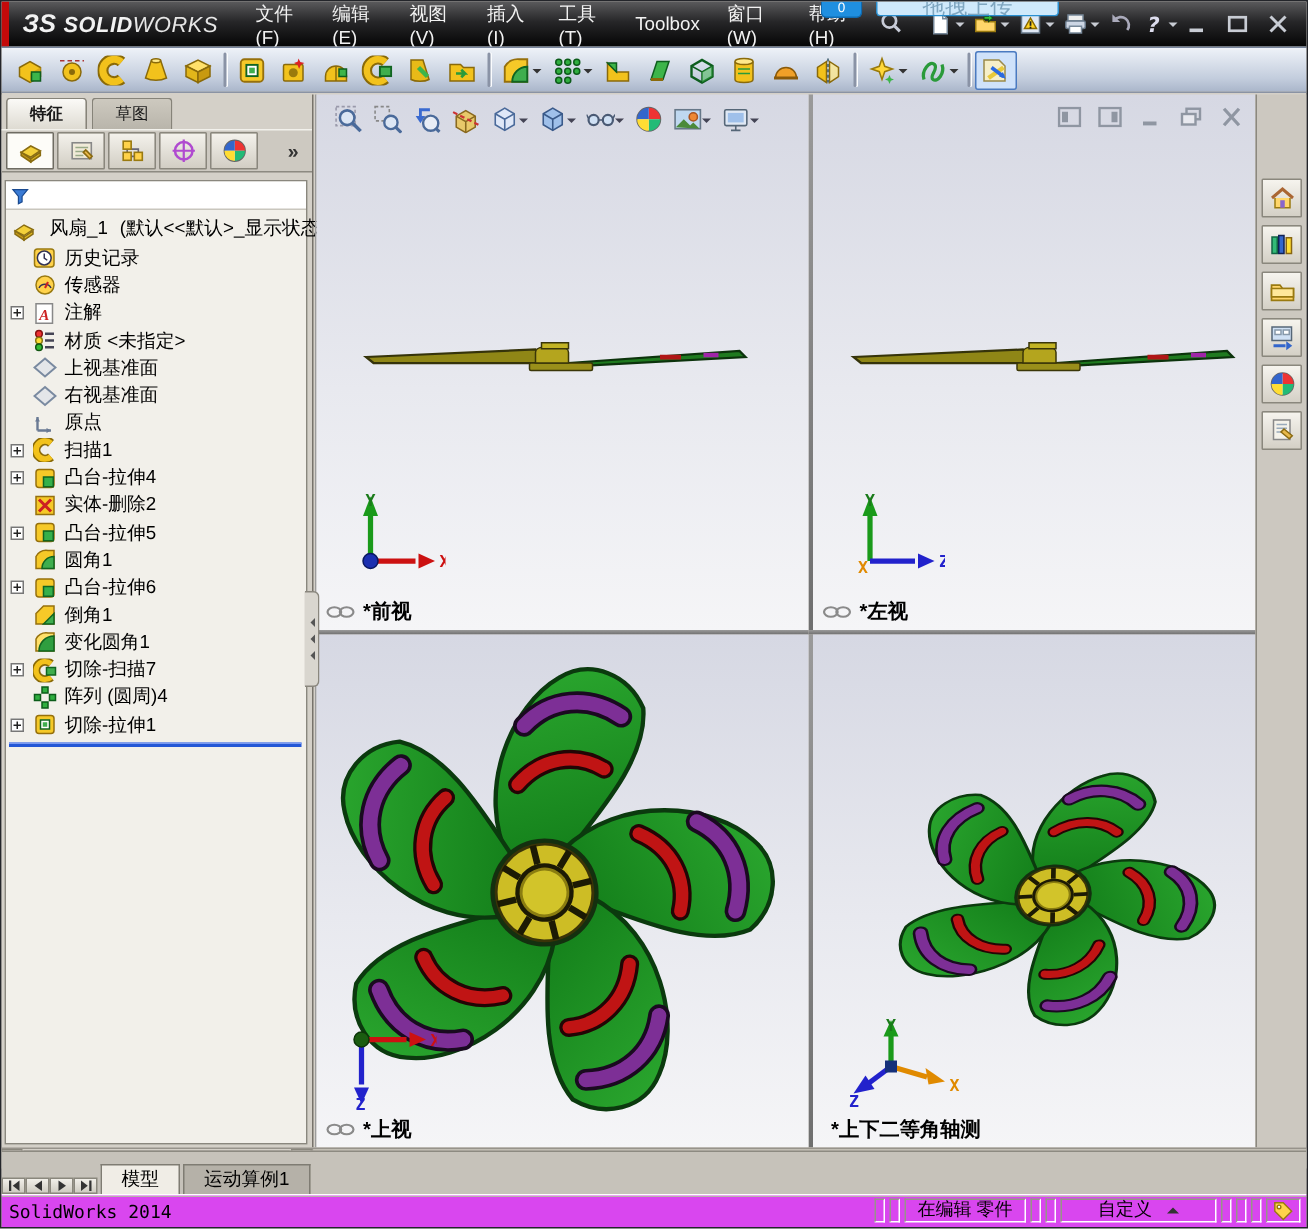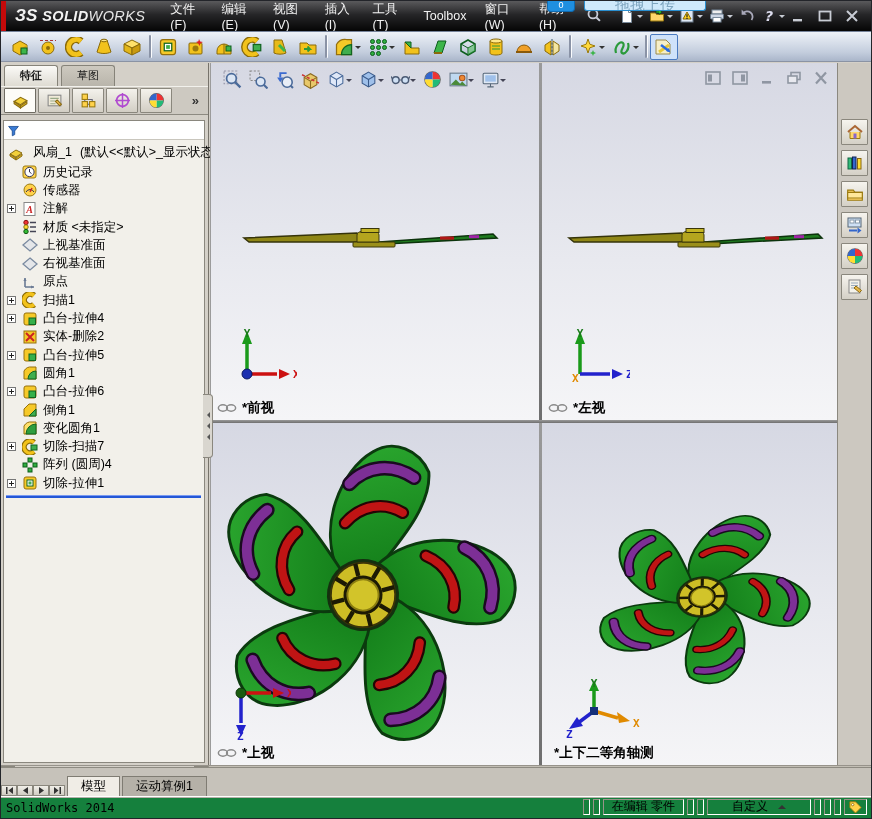--- a/index.html
+++ b/index.html
@@ -117,21 +117,21 @@
   .ss-track{flex:1;background:#c2beb4;}
   .tabrow{position:absolute;left:0;right:0;bottom:22px;height:29px;background:#c6c2ba;
     display:flex;align-items:flex-end;border-top:1px solid #8d8a81;}
   .nav-btn{width:16px;border:1px solid #8a877d;background:linear-gradient(#f1efe9,#cfccc2);
     display:flex;align-items:center;justify-content:center;}
   .nav-btn svg{width:9px;height:9px;}
   .btab{padding:1px 13px;border:1px solid #7f7c73;border-bottom:none;margin-left:2px;
     background:#b5b1a8;display:flex;align-items:center;font-size:12.5px;}
   .btab.active{background:#f0ede6;}
   
-  .statusbar{position:absolute;left:0;right:0;bottom:0;height:22px;background:#15803d;
+  .statusbar{position:absolute;left:0;right:0;bottom:0;height:22px;background:#d946ef;
     border-top:1px solid #fff;display:flex;align-items:center;box-shadow:inset 0 1px 0 #b6b2aa;}
   .sb-app{padding-left:5px;font-family:"DejaVu Sans Mono",monospace;font-size:12px;color:#000;}
   .sb-right{margin-left:auto;display:flex;height:18px;gap:3px;padding-right:4px;}
   .sb-cell{height:16px;border:1px solid #979389;border-right-color:#fff;border-bottom-color:#fff;
     display:flex;align-items:center;justify-content:center;font-size:12px;padding:0 8px;white-space:nowrap;}
   .sb-sep{width:7px;padding:0;}
   .sb-up{width:0;height:0;border:4px solid transparent;border-bottom-color:#333;margin-left:10px;margin-bottom:4px;}
   .sb-tag{padding:0 3px;}
   .sb-tag svg{width:15px;height:15px;}
 </style>

